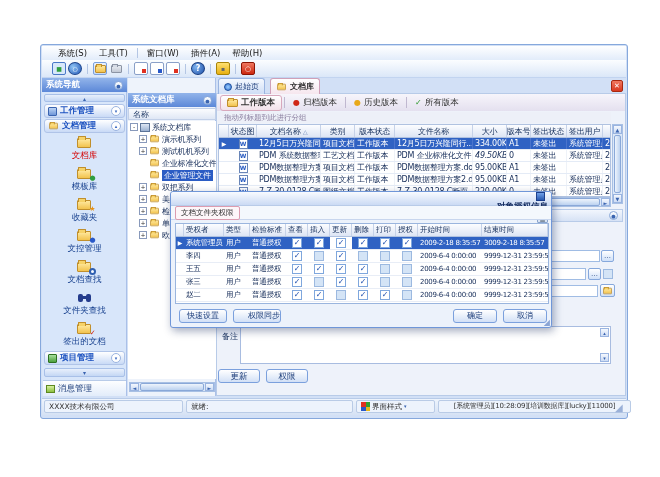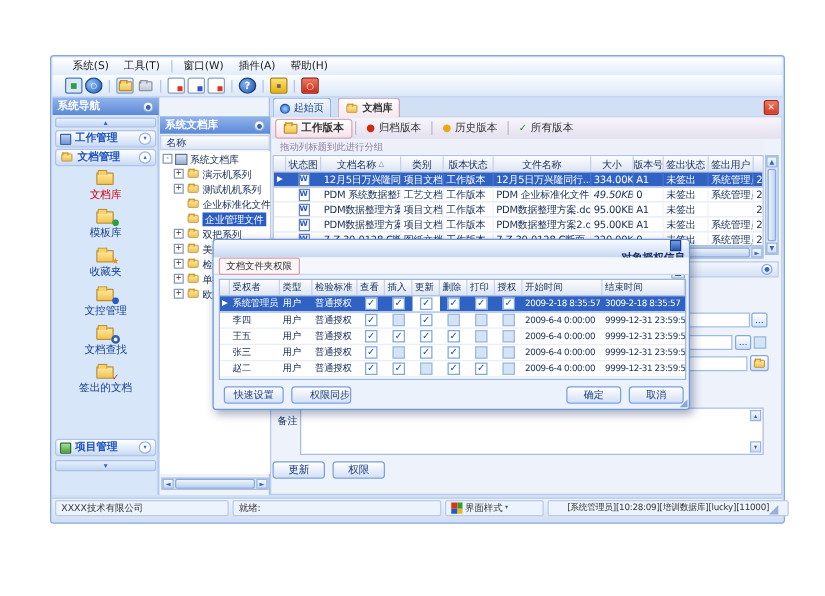--- a/index.html
+++ b/index.html
@@ -236,32 +236,42 @@
       </div>
       <div class="sb-item">
         <div class="sb-ico">
           <span class="fl"></span>
           <span class="mag"></span>
         </div>
         <div class="sb-lbl">文档查找</div>
       </div>
       <div class="sb-item">
         <div class="sb-ico">
+          <span class="binoc"></span>
+        </div>
+        <div class="sb-lbl">文件夹查找</div>
+      </div>
+      <div class="sb-item">
+        <div class="sb-ico">
           <span class="fl"></span>
           <span class="bdg" style="color: rgb(208, 40, 24);">✓</span>
         </div>
         <div class="sb-lbl">签出的文档</div>
       </div>
     </div>
   <div class="abs grp" id="grp-proj">
     <span class="grp-ico gi-proj"></span>
     <span>项目管理</span>
     <span class="chev">▾</span>
   </div>
   <div class="abs strip" id="sb-strip-bot">▾</div>
+  <div class="abs" id="sb-msg">
+    <span class="msg-ico"></span>
+    <span>消息管理</span>
+  </div>
 
   <div class="abs" id="treepanel"></div>
   <div class="abs panel-hdr" id="tree-hdr">
     <span>系统文档库</span>
     <span class="pin">●</span>
   </div>
   <div class="abs" id="tree-colhdr">名称</div>
   <div class="abs" id="tree-items">
       <div class="tr-row" style="padding-left: 2px;">
         <span class="tr-exp">-</span>

